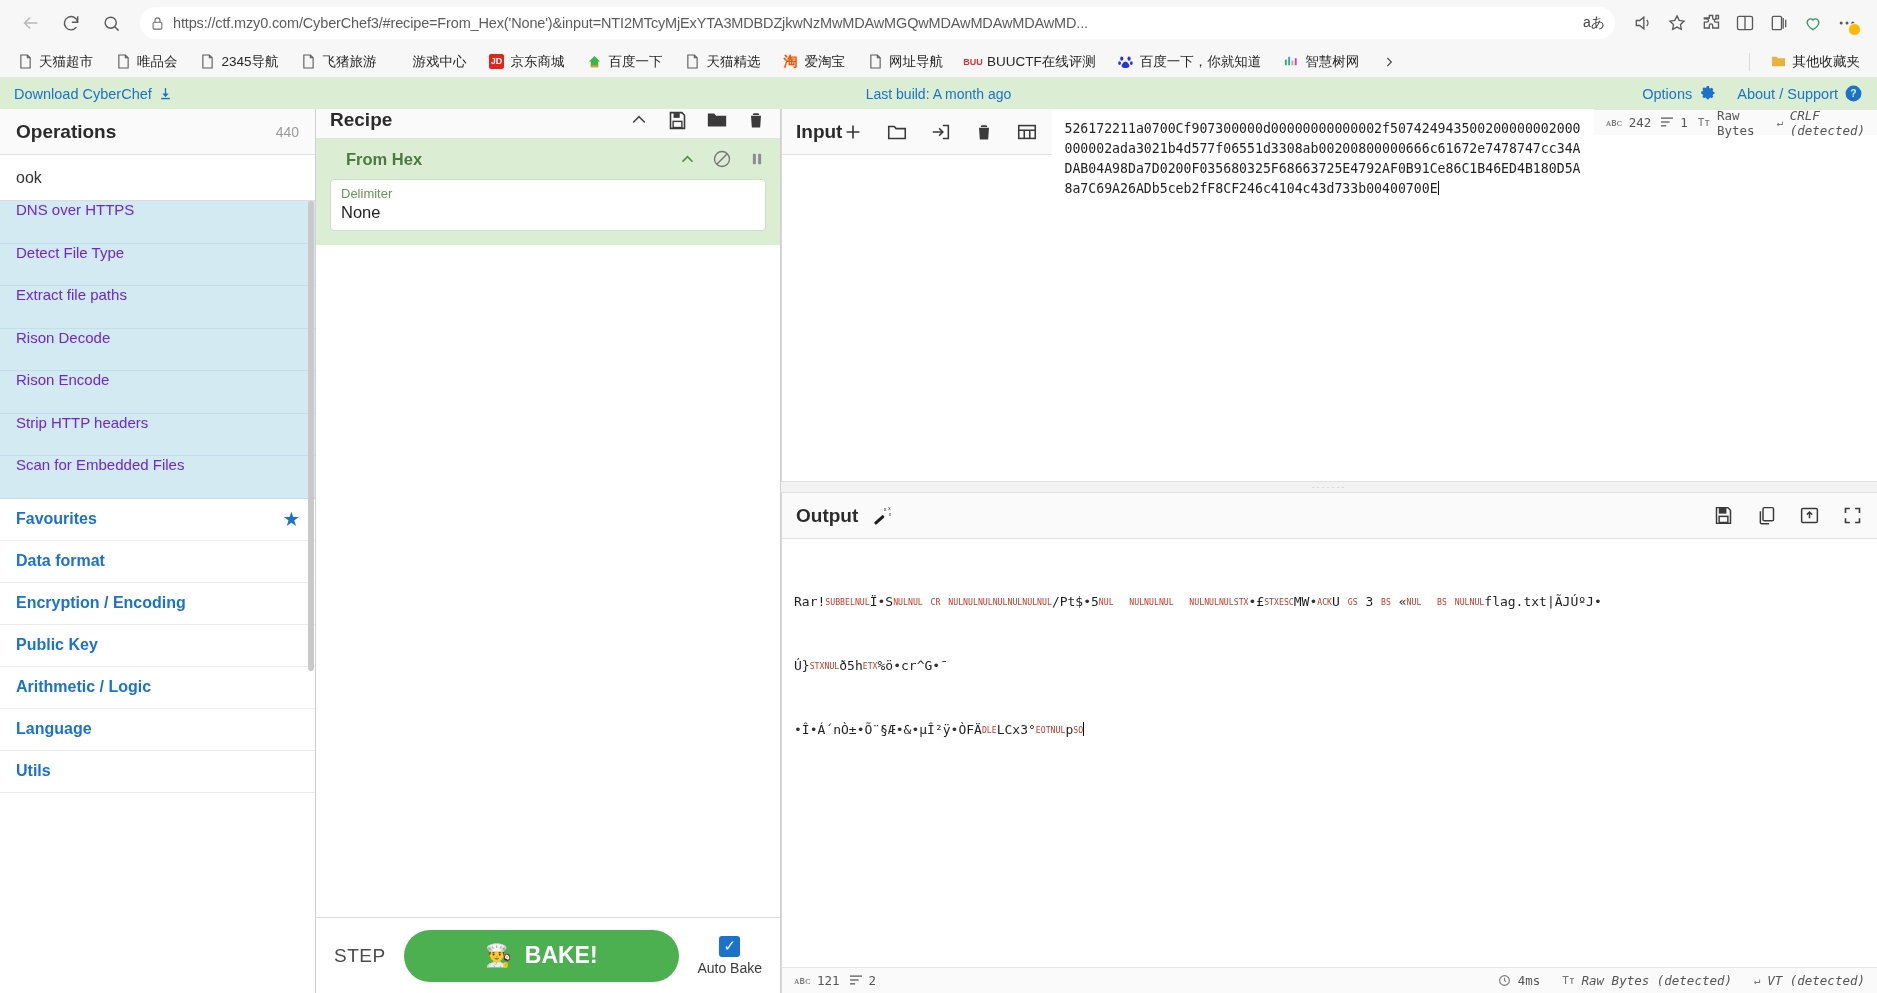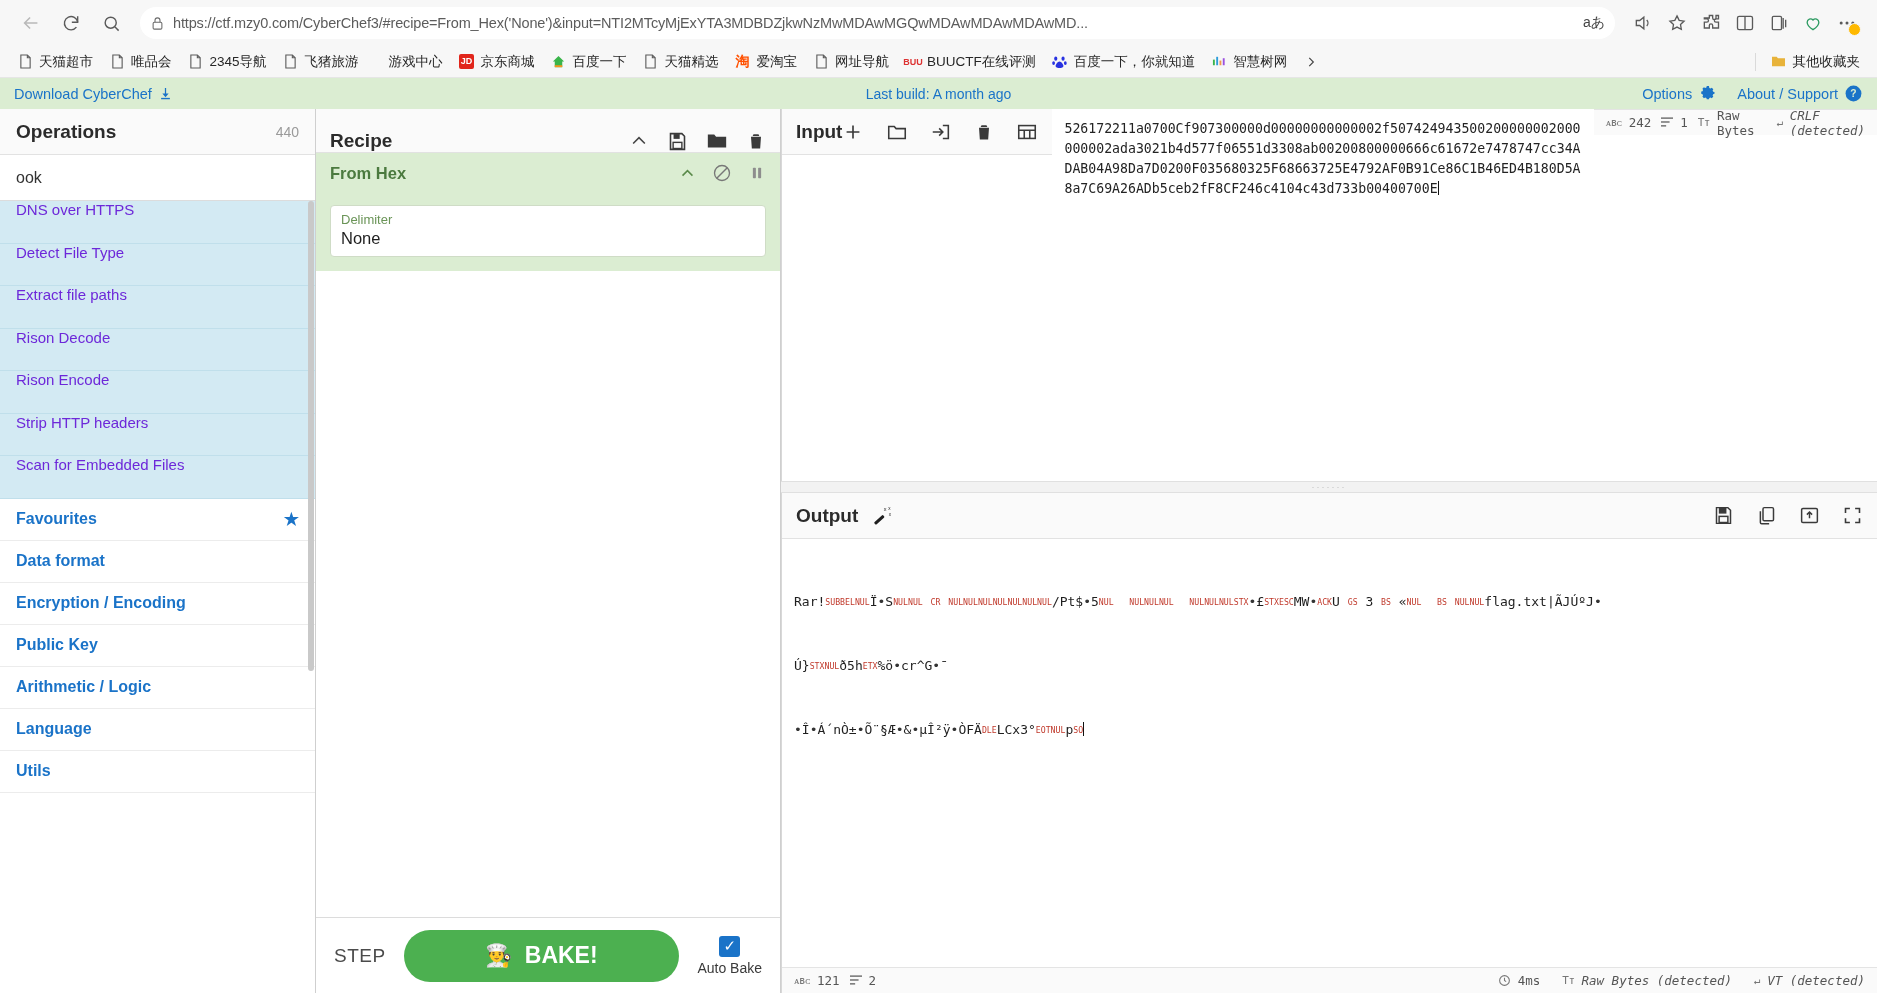--- a/index.html
+++ b/index.html
@@ -38,21 +38,21 @@
   }
   .ext-badge::after {
     content: ""; position: absolute; right: 2px; bottom: 3px;
     width: 11px; height: 11px; border-radius: 50%;
     background: #ffb900; border: 1.5px solid #f7f7f7;
   }
 
   
   .bookmarks {
     height: 32px; background: #f7f7f7; display: flex; align-items: center;
-    padding: 0 10px; gap: 2px; border-bottom: 1px solid #e6e6e6;
+    padding: 0 10px; gap: 8px; border-bottom: 1px solid #e6e6e6;
     font-size: 13.5px; color: #262626; overflow: hidden;
   }
   .bm {
     display: flex; align-items: center; gap: 6px;
     padding: 3px 7px; border-radius: 5px; white-space: nowrap; flex: none;
   }
   .bm-ico { width: 16px; height: 16px; flex: none; display:flex; align-items:center; justify-content:center; font-size: 11px;}
   .bm-label { font-size: 13.5px; }
   .bm-spacer { flex: 1 1 auto; min-width: 4px; }
   .bm-overflow { padding: 3px 8px; color: #444; flex:none;}
@@ -103,32 +103,32 @@
   .cat-item .star { margin-left: auto; color: #1a73c8; font-size: 17px; }
   .ops-scrollbar {
     position: absolute; right: 1px; top: 92px; width: 6px; height: 470px;
     background: #c9c9c9; border-radius: 3px;
   }
 
   
   .recipe-pane { width: 465px; flex: none; display: flex; flex-direction: column;
     border-right: 1px solid #cfcfcf; background: #fff; position: relative; }
   .pane-head {
-    height: 44px; display: flex; align-items: flex-end; padding: 0 14px;
+    height: 30px; display: flex; align-items: flex-start; padding: 0 14px;
     background: #fafafa; border-bottom: 1px solid #e2e2e2;
   }
   .pane-head h2 { font-size: 19px; font-weight: bold; color: #2b2b2b; }
   .pane-head .actions { margin-left: auto; display: flex; align-items: center; gap: 18px; color: #4a4a4a; }
   .recipe-body { flex: 1 1 auto; overflow: hidden; }
   .op-card { background: #dbedd2; padding: 10px 14px 14px 14px; }
   .op-card-head { display: flex; align-items: center; }
-  .op-card-title { font-size: 16.5px; font-weight: bold; color: #4b7a3f; }
+  .op-card-title { font-size: 16.5px; font-weight: bold; color: #4b7a3f; margin-left: 16px; }
   .op-card-icons { margin-left: auto; display: flex; align-items: center; gap: 16px; color: #6d6d6d; }
   .arg-box { background: #fff; border: 1px solid #cfdcc6; border-radius: 4px;
-    margin-top: 22px; padding: 6px 10px 8px 10px; }
+    margin-top: 10px; padding: 6px 10px 8px 10px; }
   .arg-label { font-size: 13px; color: #6a9457; }
   .arg-value { font-size: 16.5px; color: #1f1f1f; margin-top: 2px; }
   .recipe-foot {
     height: 76px; border-top: 1px solid #dcdcdc; display: flex; align-items: center;
     padding: 0 18px; gap: 18px; background: #fff;
   }
   .step-btn { font-size: 19px; color: #4b4b4b; letter-spacing: 0.5px; }
   .bake-btn {
     flex: 1 1 auto; height: 52px; background: #4cb050; border-radius: 26px;
     display: flex; align-items: center; justify-content: center; gap: 12px;

